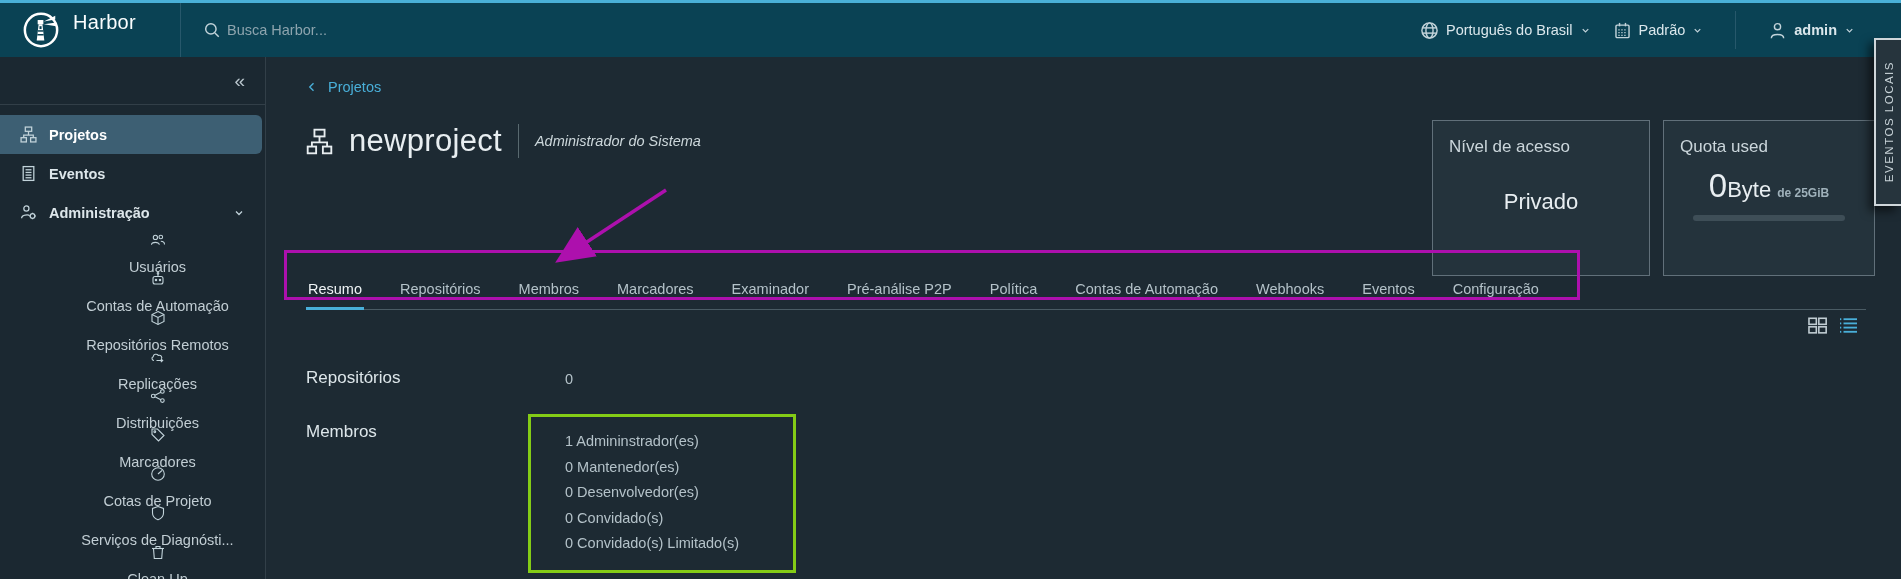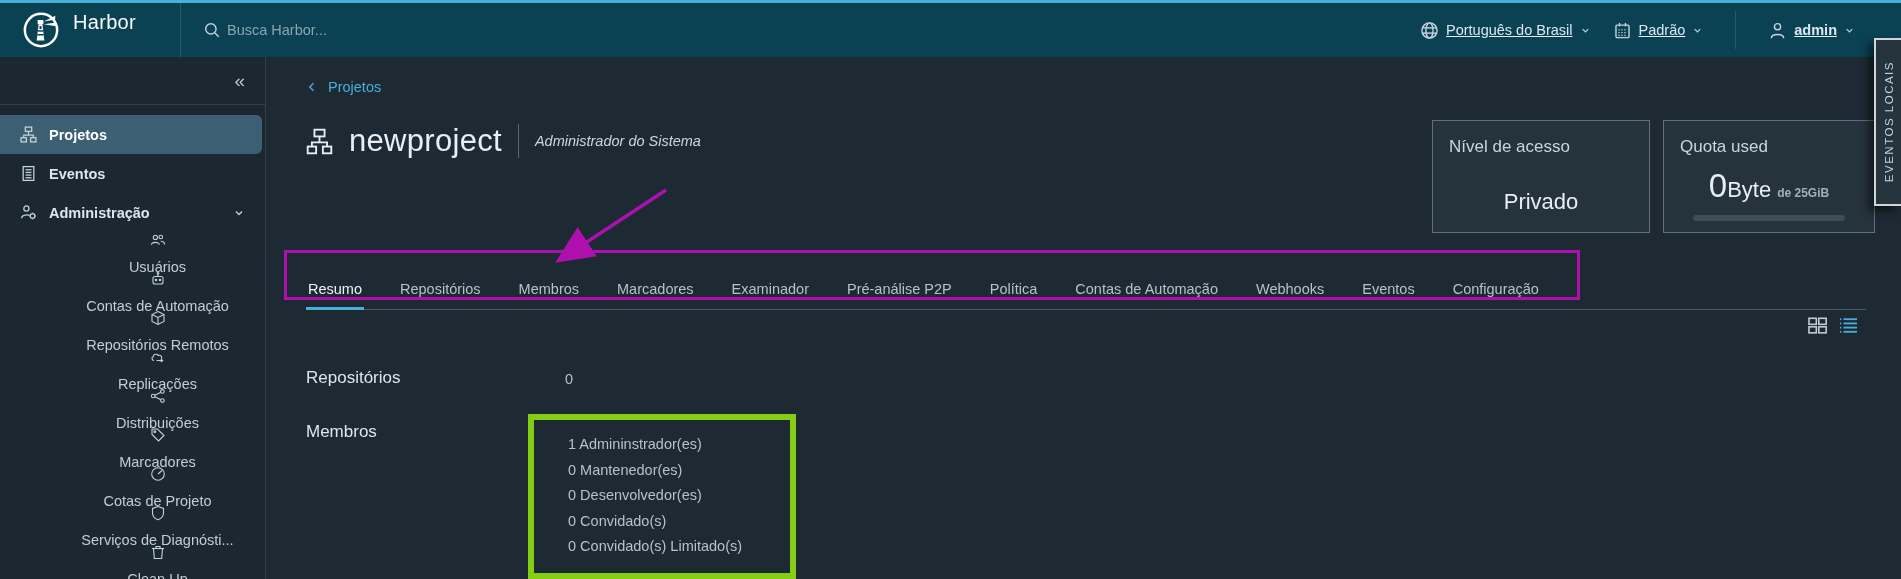--- a/index.html
+++ b/index.html
@@ -11,21 +11,21 @@
   .top-strip { height:3px; background:#49b0d8; }
   .header { height:54px; background:#0a4254; display:flex; align-items:center; color:#e5eef2; }
   .brand { display:flex; align-items:flex-start; gap:13px; padding:0 0 0 22px; width:180px; }
   .brand-name { font-size:20px; color:#fafdfe; letter-spacing:.3px; }
   .hdr-divider { width:1px; height:54px; background:#27586b; }
   .hdr-vdiv { width:1px; height:38px; background:#27586b; margin:0 10px; }
   .search { display:flex; align-items:center; gap:6px; padding-left:22px; flex:1; }
   .search input { background:transparent; border:none; outline:none; color:#cfdde3;
     font-size:14.5px; width:420px; font-family:inherit; }
   .search input::placeholder { color:#8da4ae; }
-  .hdr-right { display:flex; align-items:center; gap:22px; padding-right:46px;text-decoration:underline; }
+  .hdr-right { display:flex; align-items:center; gap:22px; padding-right:46px; }
   .hdr-item { display:flex; align-items:center; gap:7px; font-size:14.5px; color:#dbe7ec; cursor:pointer; }
   .icon { color:#c2d3da; }
 
   
   .app-body { display:flex; height:522px; }
   .sidebar { width:266px; background:#1b2831; border-right:1px solid #323f48; flex:none; }
   .collapse-row { height:48px; display:flex; align-items:center; justify-content:flex-end;
     padding-right:20px; border-bottom:1px solid #323f48; color:#b9c6cd; font-size:19px; cursor:pointer; }
   .nav { padding-top:10px; }
   .nav-item { height:39px; display:flex; align-items:center; gap:12px; padding-left:20px;
@@ -40,21 +40,21 @@
   .breadcrumb { position:absolute; left:40px; top:22px; display:flex; align-items:center;
     gap:10px; color:#49afd9; font-size:14.5px; cursor:pointer; }
 
   .title-row { position:absolute; left:40px; top:66px; display:flex; align-items:center; gap:16px; }
   .page-title { font-size:31px; font-weight:300; color:#e8eef1; letter-spacing:.3px; }
   .title-div { width:1px; height:34px; background:#59696f; }
   .subtitle { font-size:14.5px; font-style:italic; color:#ccd7db; }
 
   
   .cards { position:absolute; top:63px; right:26px; display:flex; gap:13px; }
-  .card { background:#24333c; border:1px solid #61707a; height:113px; padding:16px 16px; }
+  .card { background:#24333c; border:1px solid #61707a; height:156px; padding:16px 16px; }
   .card1 { width:218px; } .card2 { width:212px; }
   .card-title { font-size:17px; color:#cbd6db; }
   .card-value { text-align:center; margin-top:32px; font-size:22px; color:#e8eef1; }
   .quota-line { text-align:center; margin-top:10px; color:#e8eef1; white-space:nowrap; }
   .q-big { font-size:33px; font-weight:300; }
   .q-unit { font-size:22px; font-weight:300; }
   .q-suffix { font-size:12px; font-weight:700; color:#9fb1ba; margin-left:6px; }
   .q-bar { margin:10px auto 0; width:152px; height:6px; border-radius:3px; background:#3e4e57; }
 
   
@@ -74,21 +74,21 @@
   .summary { position:absolute; left:40px; top:303px; }
   .sum-row { display:flex; align-items:flex-start; }
   .sum-row + .sum-row { margin-top:26px; }
   .sum-label { width:222px; font-size:17px; color:#dde6ea; padding-top:8px; }
   .sum-value { font-size:14.5px; color:#b4c2c9; padding-top:11px; }
   .repo-val { padding-left:37px; }
 
   
   .anno { position:absolute; border:3px solid #ad10ad; pointer-events:none; z-index:6; }
   .anno-tabs { left:18px; top:193px; width:1296px; height:50px; }
-  .member-box { border:6px solid #84cc16; width:268px; padding:12px 16px 13px 34px; }
+  .member-box { border:3px solid #84cc16; width:268px; padding:12px 16px 13px 34px; }
   .member-item { font-size:14.5px; color:#b4c2c9; line-height:25.5px; white-space:nowrap; }
   .arrow-layer { position:absolute; inset:0; pointer-events:none; z-index:7; }
 
   
   .event-tab { position:absolute; right:0; top:38px; width:27px; height:168px; background:#26343d;
     border:2px solid #cfd6da; border-right:none; box-shadow:-5px 5px 10px rgba(0,0,0,.55);
     display:flex; align-items:center; justify-content:center; z-index:9; cursor:pointer; }
   .event-tab span { writing-mode:vertical-rl; transform:rotate(180deg); font-size:11.5px;
     letter-spacing:1.5px; color:#c9d4d9; white-space:nowrap; }
 </style>

